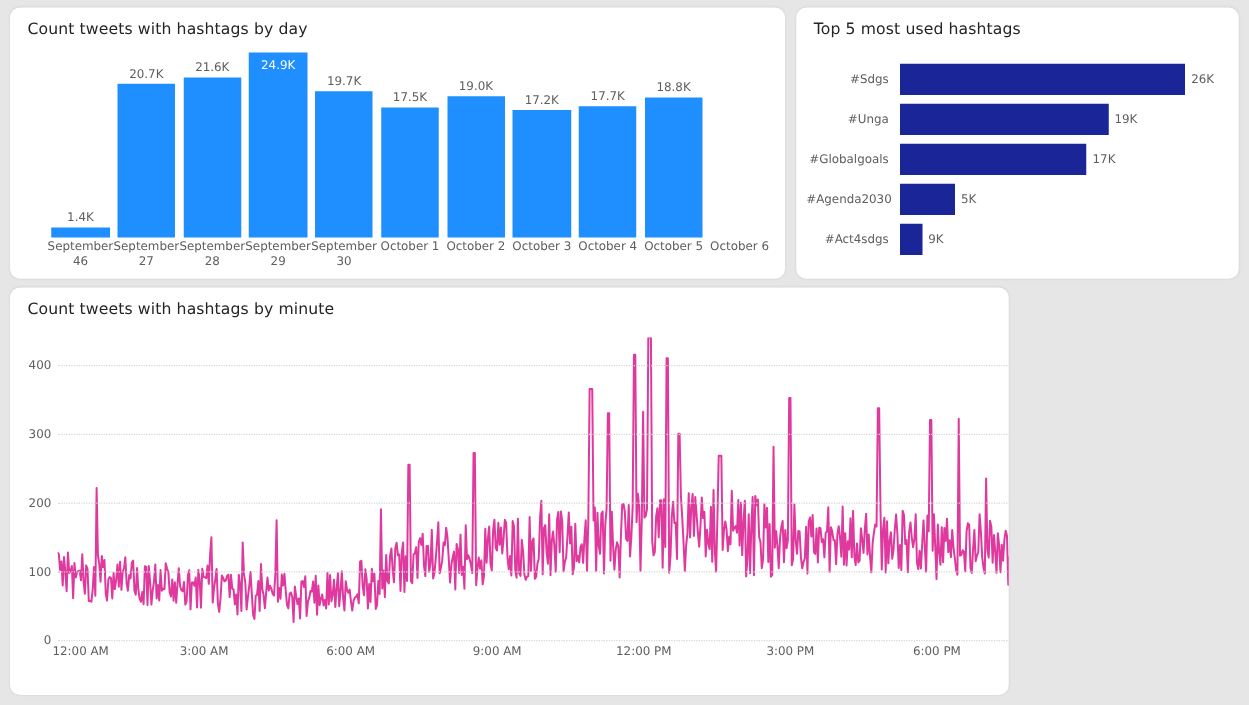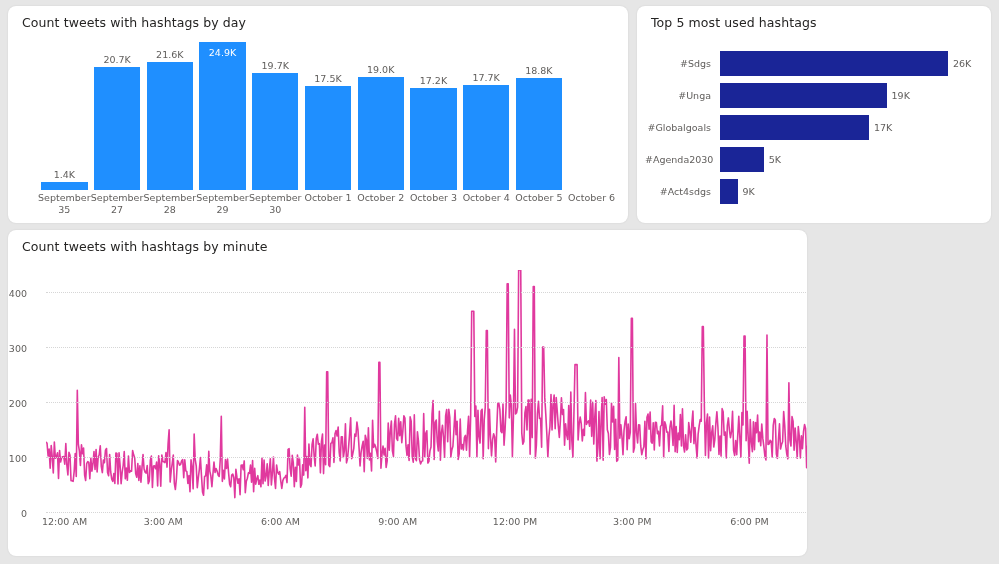--- a/index.html
+++ b/index.html
@@ -163,21 +163,21 @@
   .gridline {
     position: absolute;
     left: 0;
     width: 100%;
     height: 0;
     border-top: 1px dotted #d6d6d6;
   }
   .ylabel {
     position: absolute;
     right: 100%;
-    margin-right: 19px;
+    margin-right: 5px;
     transform: translateY(-50%);
     font-size: 9.5px;
     color: #605e5c;
     white-space: nowrap;
   }
   .xlabel {
     position: absolute;
     top: 100%;
     margin-top: 4px;
     transform: translateX(-50%);
@@ -233,21 +233,21 @@
             <div class="col-label" style="bottom: calc(71.0843% + 2px);">17.7K</div>
           </div>
           <div class="col-group" style="left: 81.8182%; width: 9.09091%;">
             <div class="col-bar" style="height: 75.502%; background: rgb(31, 143, 255);"></div>
             <div class="col-label" style="bottom: calc(75.502% + 2px);">18.8K</div>
           </div>
         </div>
       <div class="col-axis" id="col-axis">
           <div class="col-tick" style="left: 0%; width: 9.09091%;">
             <div>September</div>
-            <div>35</div>
+            <div>46</div>
           </div>
           <div class="col-tick" style="left: 9.09091%; width: 9.09091%;">
             <div>September</div>
             <div>27</div>
           </div>
           <div class="col-tick" style="left: 18.1818%; width: 9.09091%;">
             <div>September</div>
             <div>28</div>
           </div>
           <div class="col-tick" style="left: 27.2727%; width: 9.09091%;">

